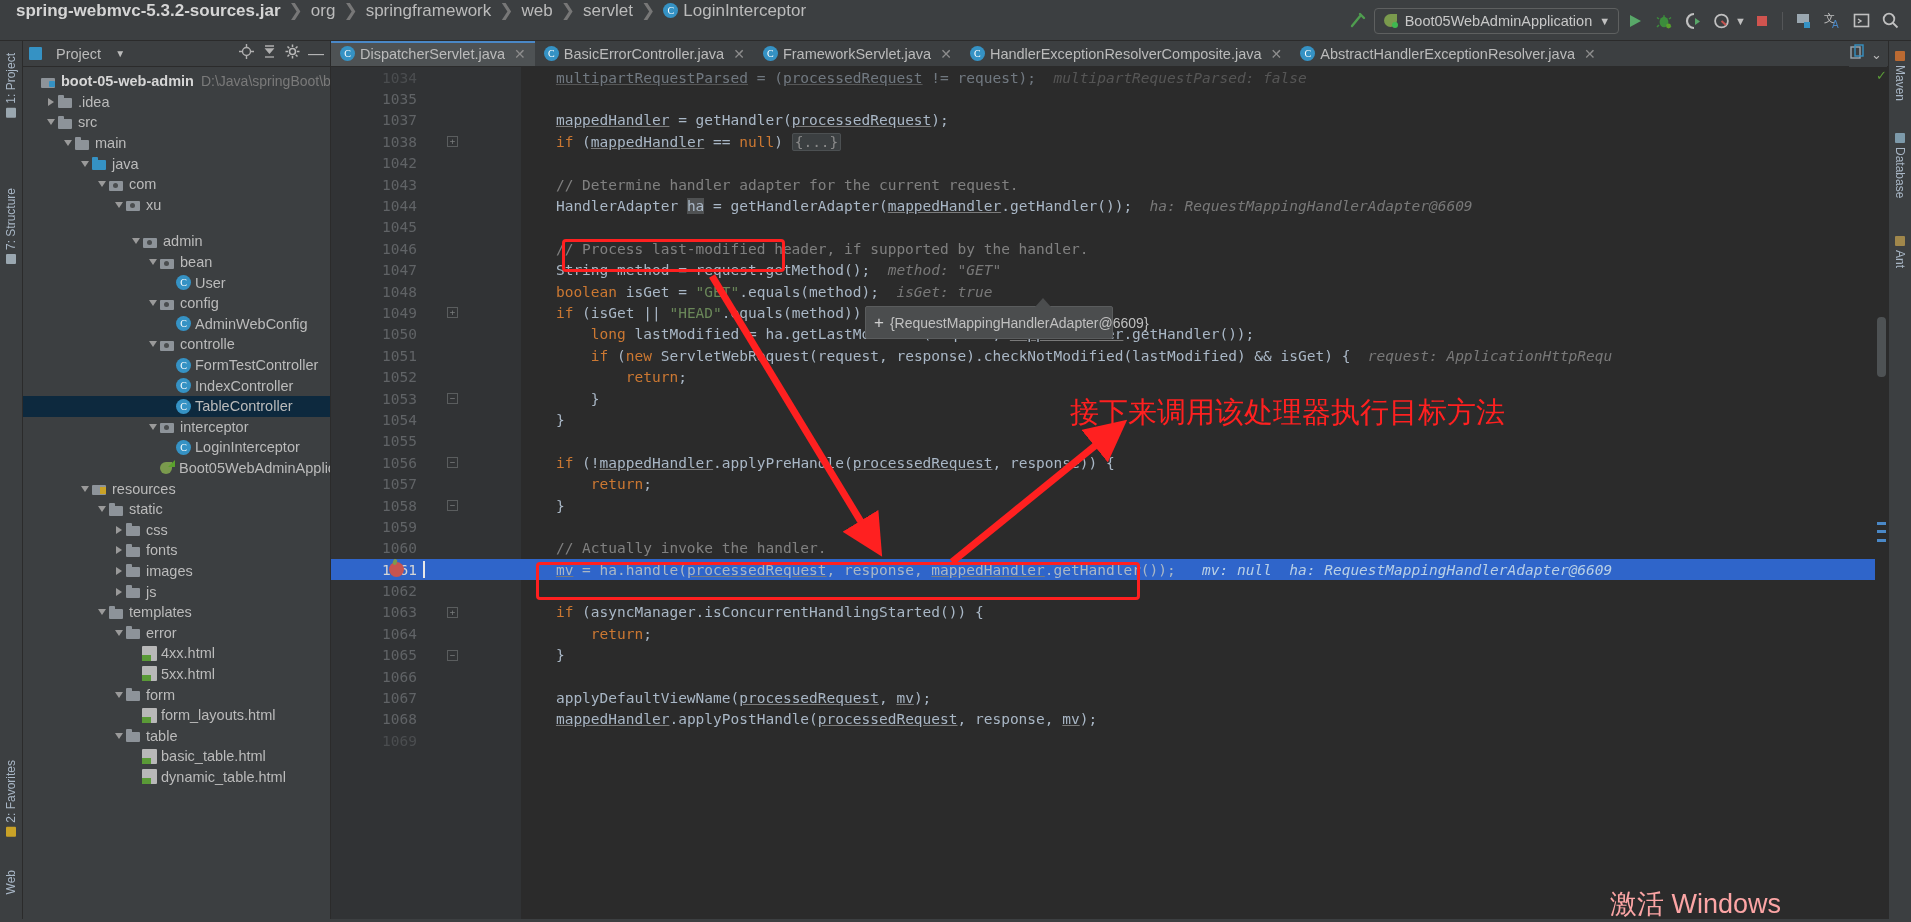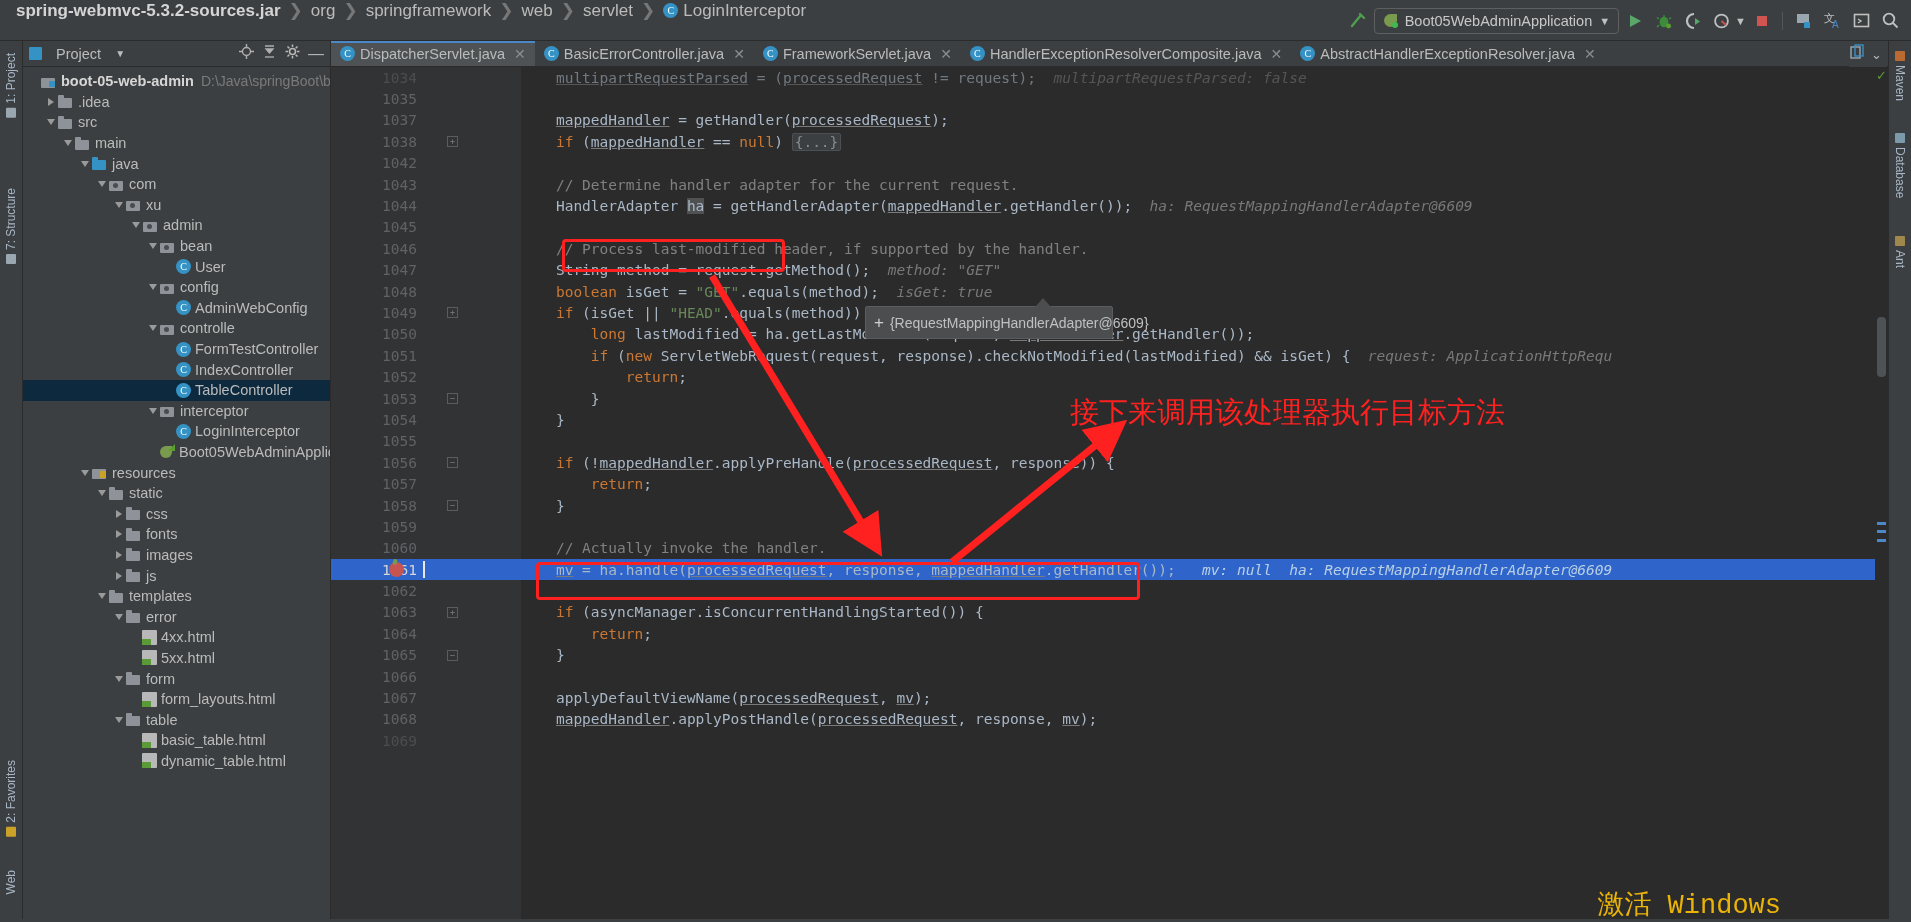--- a/index.html
+++ b/index.html
@@ -277,22 +277,22 @@
   .marker {
     position: absolute; right: 2px; width: 9px; height: 3px;
   }
   .errstrip-ok {
     position: absolute; right: 2px; top: 4px; width: 10px; height: 10px;
     color: #5a9a37; font-size: 13px; line-height: 10px;
   }
 
   
   .watermark {
-    position: absolute; right: 130px; bottom: 0px; color: #eab308;
-    font-size: 27px; font-family: Liberation Mono, monospace; z-index: 2;
+    position: absolute; right: 130px; bottom: 0px; color: #fca5a5;
+    font-size: 27px; font-family: Liberation Sans, sans-serif; z-index: 2;
     white-space: nowrap;
   }
   .botbar {
     position: absolute; left: 0; bottom: 0; width: 1911px; height: 3px; background: #3c3f41;
   }
 </style>
 </head>
 <body>
 
 <div class="app">
@@ -496,21 +496,21 @@
           <span class="ic folder pkg"></span>
           <span class="tlabel">com</span>
         </div>
         <div class="trow" style="padding-left: 89px;">
           <span class="tw">
             <i class="arrow-d"></i>
           </span>
           <span class="ic folder pkg"></span>
           <span class="tlabel">xu</span>
         </div>
-        <div class="trow" style="padding-left: 106px;">
+        <div class="trow" style="padding-left: 106px; margin-top: 16px;">
           <span class="tw">
             <i class="arrow-d"></i>
           </span>
           <span class="ic folder pkg"></span>
           <span class="tlabel">admin</span>
         </div>
         <div class="trow" style="padding-left: 123px;">
           <span class="tw">
             <i class="arrow-d"></i>
           </span>

